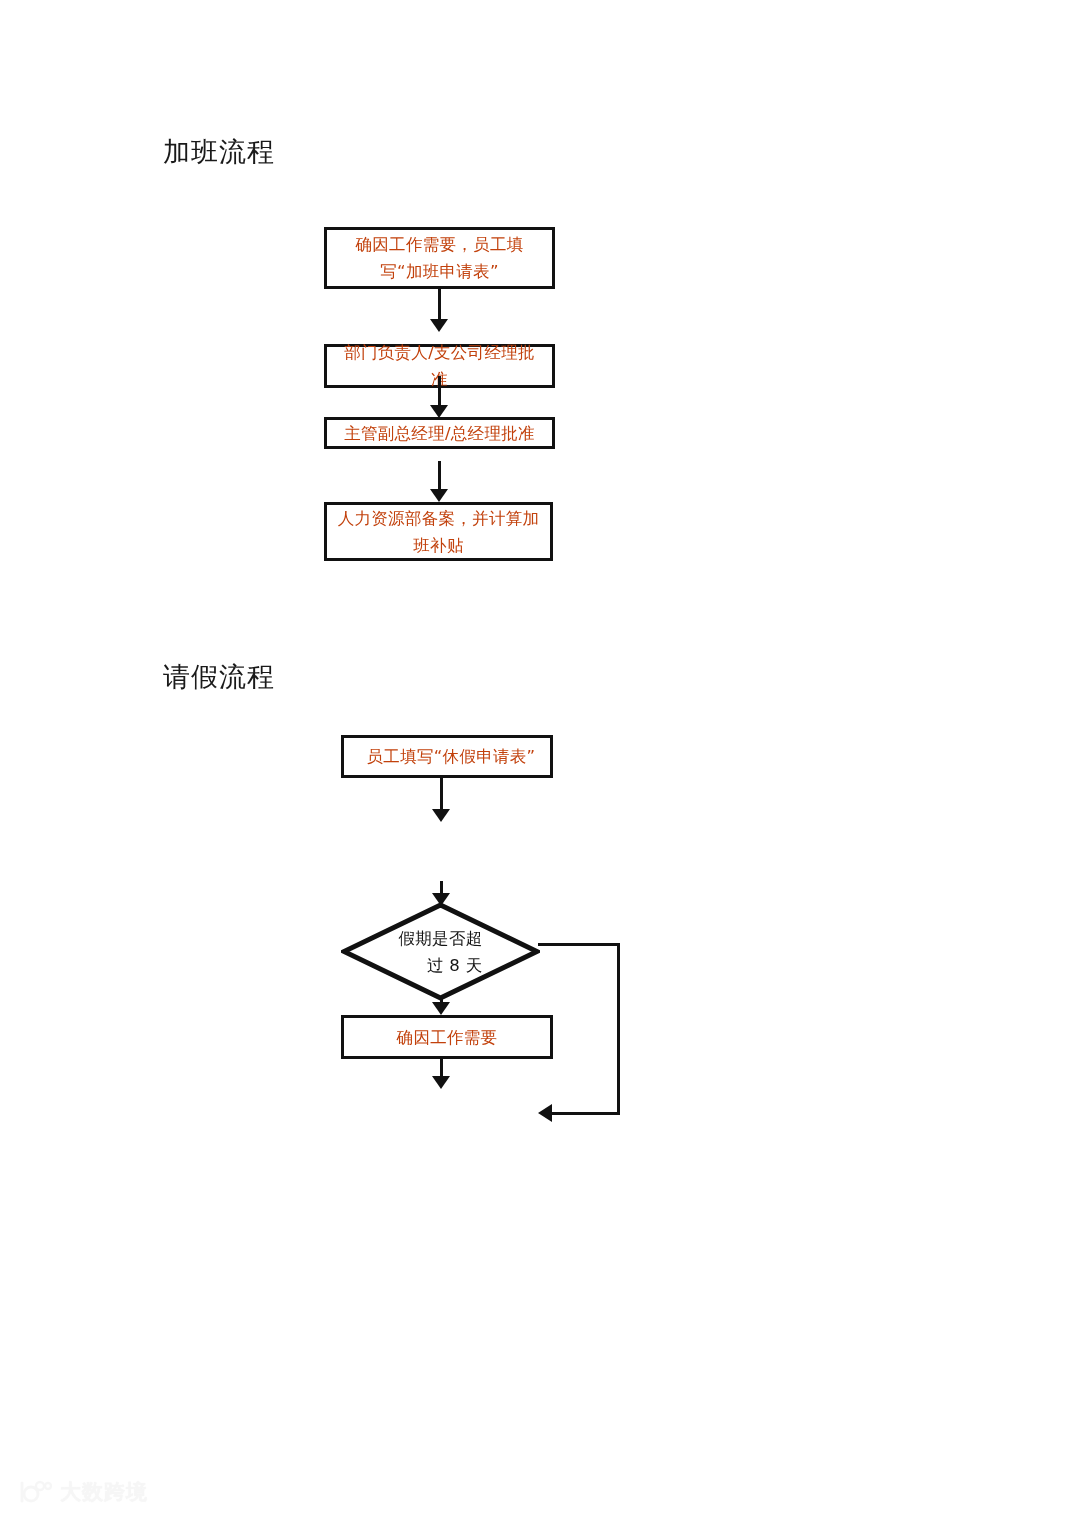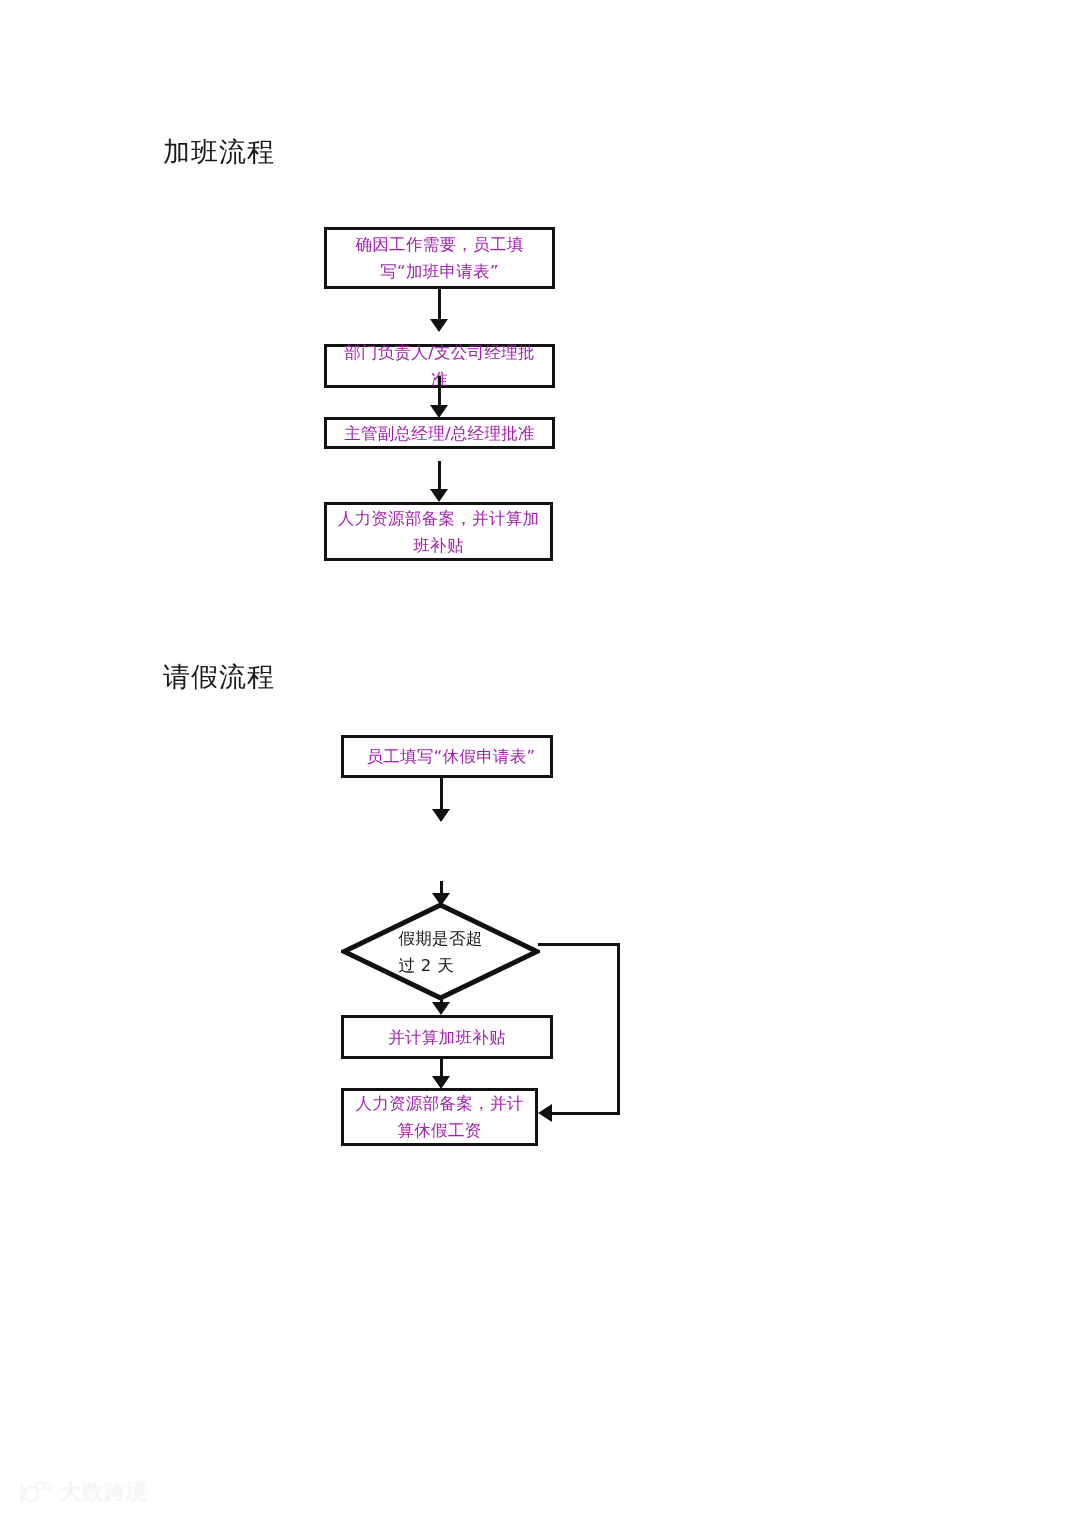--- a/index.html
+++ b/index.html
@@ -36,41 +36,41 @@
     box-sizing: border-box;
     border: 3px solid #111111;
     background: #ffffff;
     display: flex;
     align-items: center;
     justify-content: flex-end;
     text-align: center;
     font-size: 16.5px;
     line-height: 27px;
     letter-spacing: 0.3px;
-    color: #a21caf;
+    color: #c2410c;
     padding: 2px 10px;
   }
   .flow-box .txt { display: block; width: 100%; }
 
   
   .flow-diamond {
     position: absolute;
     box-sizing: border-box;
   }
   .flow-diamond .dshape {
     position: absolute;
     inset: 0;
   }
   .flow-diamond .dlabel {
     position: absolute;
     inset: 0;
     display: flex;
     align-items: center;
     justify-content: center;
-    text-align: left;
+    text-align: right;
     font-size: 16.5px;
     line-height: 27px;
     letter-spacing: 0.3px;
     color: #141414;
     pointer-events: none;
   }
 
   
   .conn-line {
     position: absolute;
@@ -172,37 +172,34 @@
   <div class="conn-line conn-v" style="left:440px; top:881px; height:16px;"></div>
   <div class="arrow-down" style="left:432px; top:893px;"></div>
 
   <div class="flow-diamond" style="left:341px; top:902px; width:199px; height:99px;">
     <svg class="dshape" viewBox="0 0 199 99" preserveAspectRatio="none">
       <polygon points="99.5,3 196,49.5 99.5,96 3,49.5" fill="#ffffff" stroke="#111111" stroke-width="5" stroke-linejoin="miter"></polygon>
     </svg>
     <div class="dlabel">
       <span>
         <span>假期是否超</span><br>
-        <span>过 2 天</span>
+        <span>过 8 天</span>
       </span>
     </div>
   </div>
 
   <div class="conn-line conn-v" style="left:440px; top:996px; height:10px;"></div>
   <div class="arrow-down" style="left:432px; top:1002px;"></div>
 
   <div class="flow-box" style="left:341px; top:1015px; width:212px; height:44px;">
-    <span class="txt">并计算加班补贴</span>
+    <span class="txt">确因工作需要</span>
   </div>
   <div class="conn-line conn-v" style="left:440px; top:1059px; height:23px;"></div>
   <div class="arrow-down" style="left:432px; top:1076px;"></div>
 
-  <div class="flow-box" style="left:341px; top:1088px; width:197px; height:58px;">
-    <span class="txt">人力资源部备案，并计算休假工资</span>
-  </div>
 
   <div class="conn-line conn-h" style="left:538px; top:943px; width:82px;"></div>
   <div class="conn-line conn-v" style="left:617px; top:943px; height:172px;"></div>
   <div class="conn-line conn-h" style="left:552px; top:1112px; width:68px;"></div>
   <div class="arrow-left" style="left:538px; top:1104px;"></div>
 
 
   <div class="watermark">
     <svg class="wm-logo" viewBox="0 0 34 26">
       <path d="M4 4 L4 22" stroke="#efefef" stroke-width="3" fill="none" stroke-linecap="round"></path>

